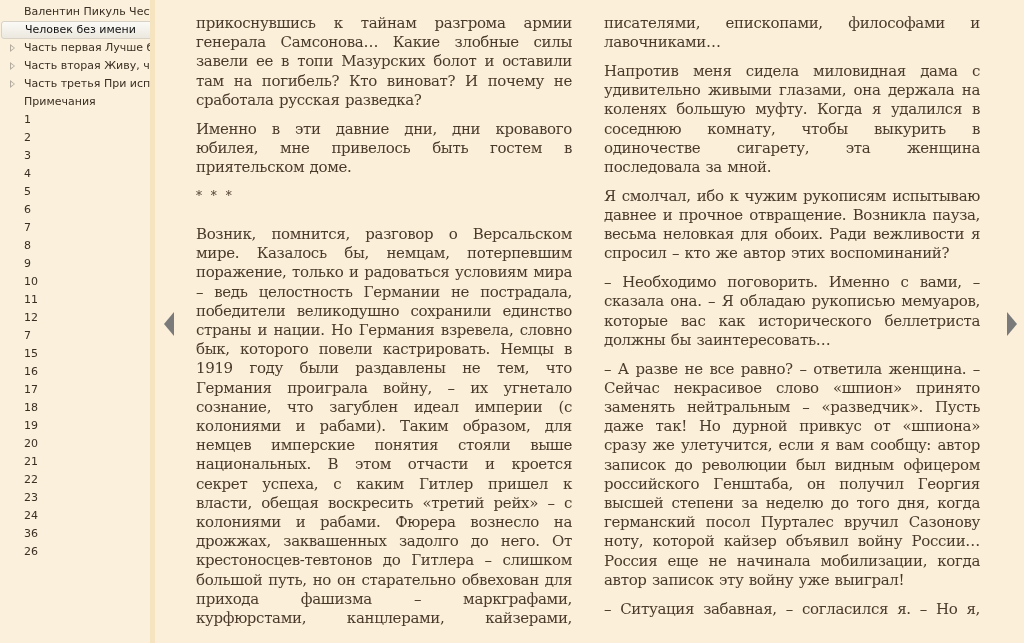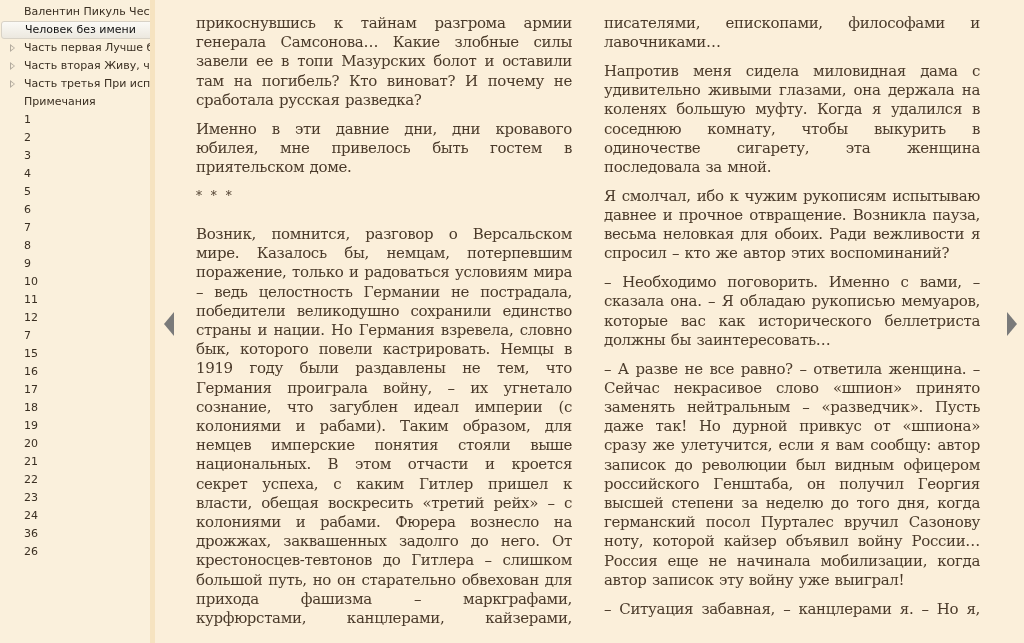--- a/index.html
+++ b/index.html
@@ -129,14 +129,14 @@
   <p class="sep">* * *</p>
   <p class="cont-end">Возник, помнится, разговор о Версальском мире. Казалось бы, немцам, потерпевшим поражение, только и радоваться условиям мира – ведь целостность Германии не пострадала, победители великодушно сохранили единство страны и нации. Но Германия взревела, словно бык, которого повели кастрировать. Немцы в 1919 году были раздавлены не тем, что Германия проиграла войну, – их угнетало сознание, что загублен идеал империи (с колониями и рабами). Таким образом, для немцев имперские понятия стояли выше национальных. В этом отчасти и кроется секрет успеха, с каким Гитлер пришел к власти, обещая воскресить «третий рейх» – с колониями и рабами. Фюрера вознесло на дрожжах, заквашенных задолго до него. От крестоносцев-тевтонов до Гитлера – слишком большой путь, но он старательно обвехован для прихода фашизма – маркграфами, курфюрстами, канцлерами, кайзерами,</p>
 </div>
 
 <div class="col col-right">
   <p>писателями, епископами, философами и лавочниками…</p>
   <p>Напротив меня сидела миловидная дама с удивительно живыми глазами, она держала на коленях большую муфту. Когда я удалился в соседнюю комнату, чтобы выкурить в одиночестве сигарету, эта женщина последовала за мной.</p>
   <p>Я смолчал, ибо к чужим рукописям испытываю давнее и прочное отвращение. Возникла пауза, весьма неловкая для обоих. Ради вежливости я спросил – кто же автор этих воспоминаний?</p>
   <p>– Необходимо поговорить. Именно с вами, – сказала она. – Я обладаю рукописью мемуаров, которые вас как исторического беллетриста должны бы заинтересовать…</p>
   <p>– А разве не все равно? – ответила женщина. – Сейчас некрасивое слово «шпион» принято заменять нейтральным – «разведчик». Пусть даже так! Но дурной привкус от «шпиона» сразу же улетучится, если я вам сообщу: автор записок до революции был видным офицером российского Генштаба, он получил Георгия высшей степени за неделю до того дня, когда германский посол Пурталес вручил Сазонову ноту, которой кайзер объявил войну России… Россия еще не начинала мобилизации, когда автор записок эту войну уже выиграл!</p>
-  <p class="cont-end">– Ситуация забавная, – канцлерами я. – Но я,</p>
+  <p class="cont-end">– Ситуация забавная, – согласился я. – Но я,</p>
 </div>
 
 </body></html>

